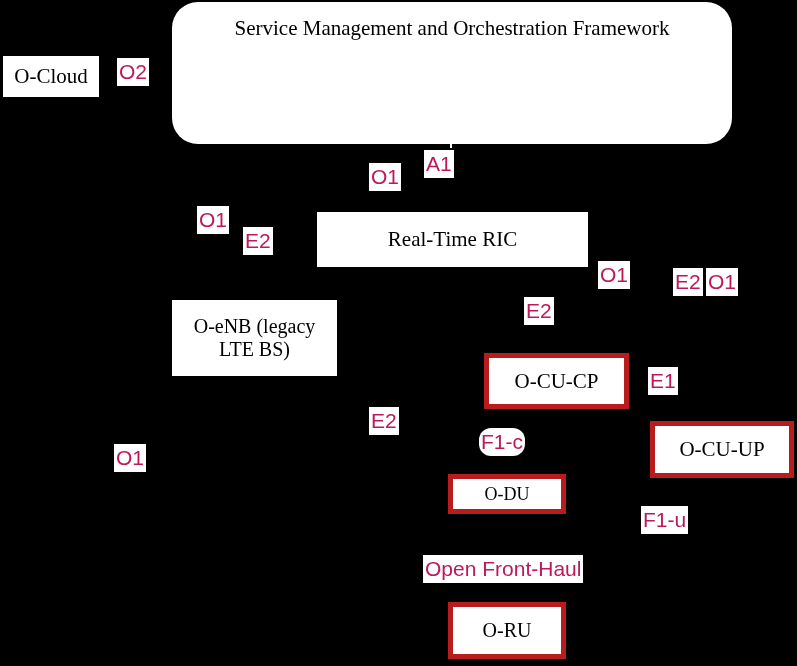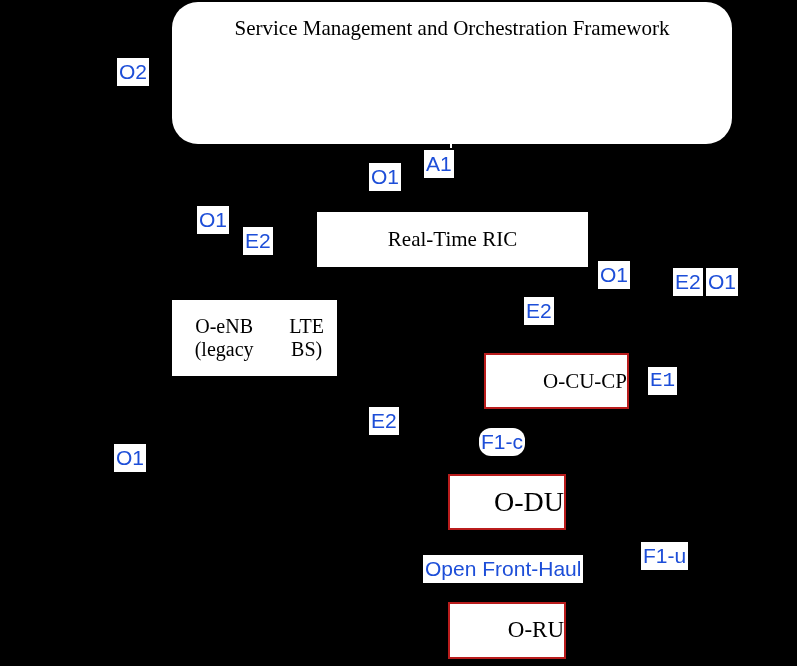--- a/index.html
+++ b/index.html
@@ -18,21 +18,21 @@
     color:#000000;
     display:flex;
     align-items:center;
     justify-content:center;
     text-align:center;
     font-family:"Liberation Serif", serif;
     line-height:1.15;
     box-sizing:border-box;
   }
   .node.bordered{border:2px solid #000000;}
-  .node.framed{border:2px solid #b91c1c;justify-content:flex-end;}
+  .node.framed{border:5px solid #b91c1c;}
 
   
   #smo-framework{
     position:absolute;
     background:#ffffff;
     border-radius:26px;
     box-sizing:border-box;
   }
   #smo-title{
     position:absolute;
@@ -42,21 +42,21 @@
     color:#000;
     font-family:"Liberation Serif", serif;
     font-size:21px;
     white-space:nowrap;
   }
 
   
   .iface{
     position:absolute;
     background:#ffffff;
-    color:#1d4ed8;
+    color:#be185d;
     font-family:"Liberation Sans", sans-serif;
     font-size:21px;
     line-height:1;
     padding:3px 2px 4px 2px;
     white-space:nowrap;
     box-sizing:border-box;
   }
   svg.wires{position:absolute;left:0;top:0;width:797px;height:666px;pointer-events:none;}
 </style>
 </head>
@@ -84,40 +84,46 @@
     <g stroke="#ffffff" stroke-width="2" fill="none">
       <path d="M451,123 L451,148"></path>
     </g>
   </svg>
 
   <div id="smo-framework" style="left:172px; top:2px; width:560px; height:142px;">
     <div id="smo-title">Service Management and Orchestration Framework</div>
   </div>
 
 
+  <div class="node" style="left:3px; top:56px; width:96px; height:41px; font-size:21px;">
+    <span>O-Cloud</span>
+  </div>
 
   <div class="node" style="left:317px; top:212px; width:271px; height:55px; font-size:21px;align-items:center;">
     <span>Real-Time RIC</span>
   </div>
 
-  <div class="node" style="left:172px; top:300px; width:165px; height:76px; font-size:20px; flex-direction:row;">
+  <div class="node" style="left:172px; top:300px; width:165px; height:76px; font-size:20px; flex-direction:column;">
     <span>O-eNB (legacy</span>
     <span>LTE BS)</span>
   </div>
 
   <div class="node framed" style="left:484px; top:353px; width:145px; height:56px; font-size:21px;">
     <span>O-CU-CP</span>
   </div>
 
+  <div class="node framed" style="left:650px; top:421px; width:144px; height:57px; font-size:21px;">
+    <span>O-CU-UP</span>
+  </div>
 
-  <div class="node framed" style="left:448px; top:474px; width:118px; height:56px; font-size:28px;">
+  <div class="node framed" style="left:448px; top:474px; width:118px; height:40px; font-size:18px;">
     <span>O-DU</span>
   </div>
 
-  <div class="node framed" style="left:448px; top:602px; width:118px; height:57px; font-size:23px;">
+  <div class="node framed" style="left:448px; top:602px; width:118px; height:57px; font-size:20px;">
     <span>O-RU</span>
   </div>
 
   <div class="iface" style="left:117px; top:58px;">
     <span>O2</span>
   </div>
 
   <div class="iface" style="left:369px; top:163px;">
     <span>O1</span>
   </div>
@@ -143,33 +149,33 @@
   </div>
 
   <div class="iface" style="left:706px; top:268px;">
     <span>O1</span>
   </div>
 
   <div class="iface" style="left:524px; top:297px;">
     <span>E2</span>
   </div>
 
-  <div class="iface" style="left:648px; top:367px;font-family:Liberation Mono, monospace;">
+  <div class="iface" style="left:648px; top:367px;">
     <span>E1</span>
   </div>
 
   <div class="iface" style="left:369px; top:407px;">
     <span>E2</span>
   </div>
 
   <div class="iface" style="left:479px; top:428px;border-radius:12px;">
     <span>F1-c</span>
   </div>
 
-  <div class="iface" style="left:641px; top:506px;margin-top:36px;">
+  <div class="iface" style="left:641px; top:506px;">
     <span>F1-u</span>
   </div>
 
   <div class="iface" style="left:114px; top:444px;">
     <span>O1</span>
   </div>
 
   <div class="iface" style="left:423px; top:555px;">
     <span>Open Front-Haul</span>
   </div>

